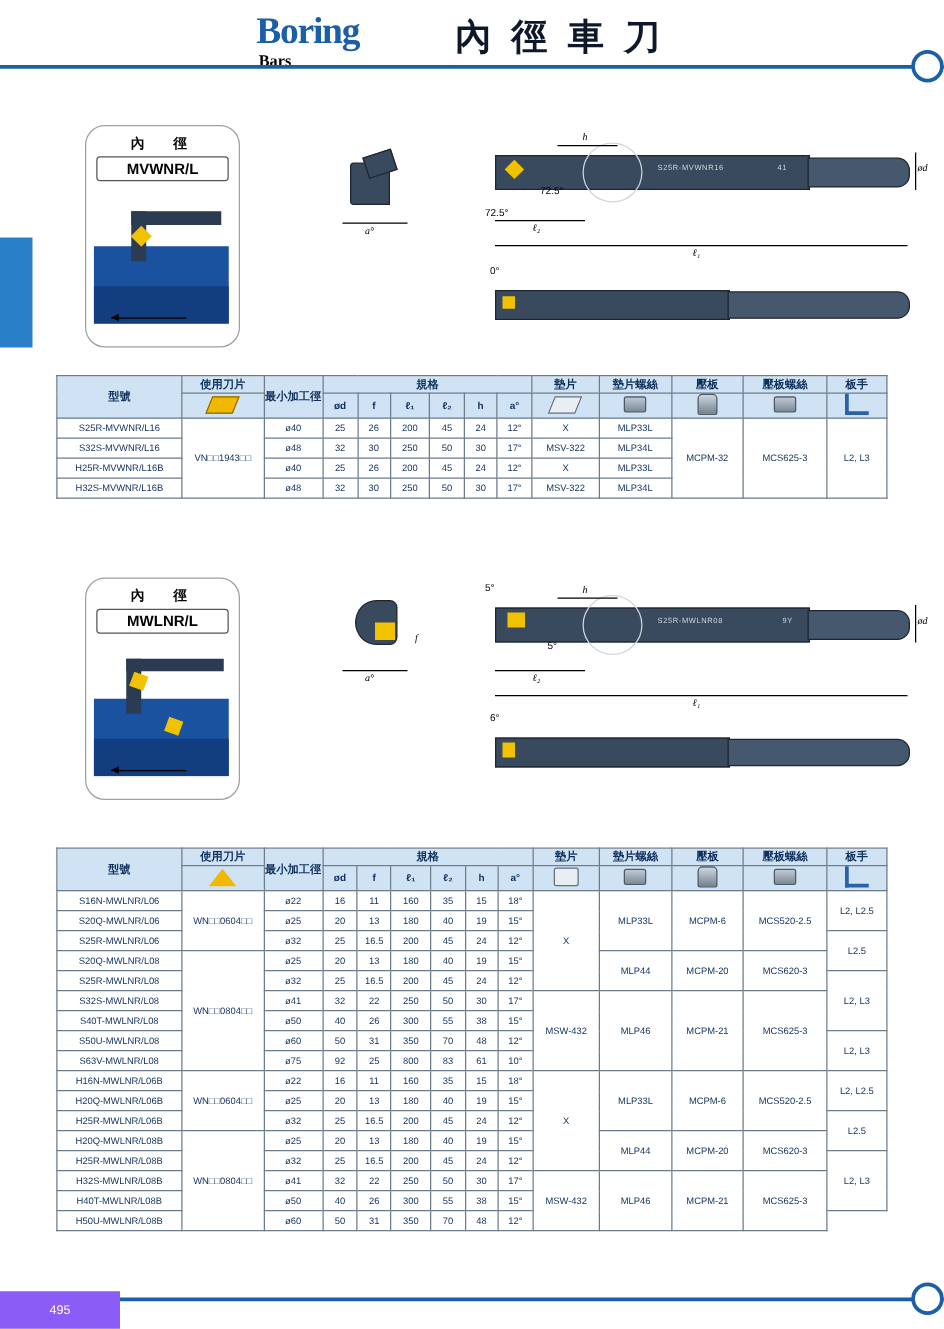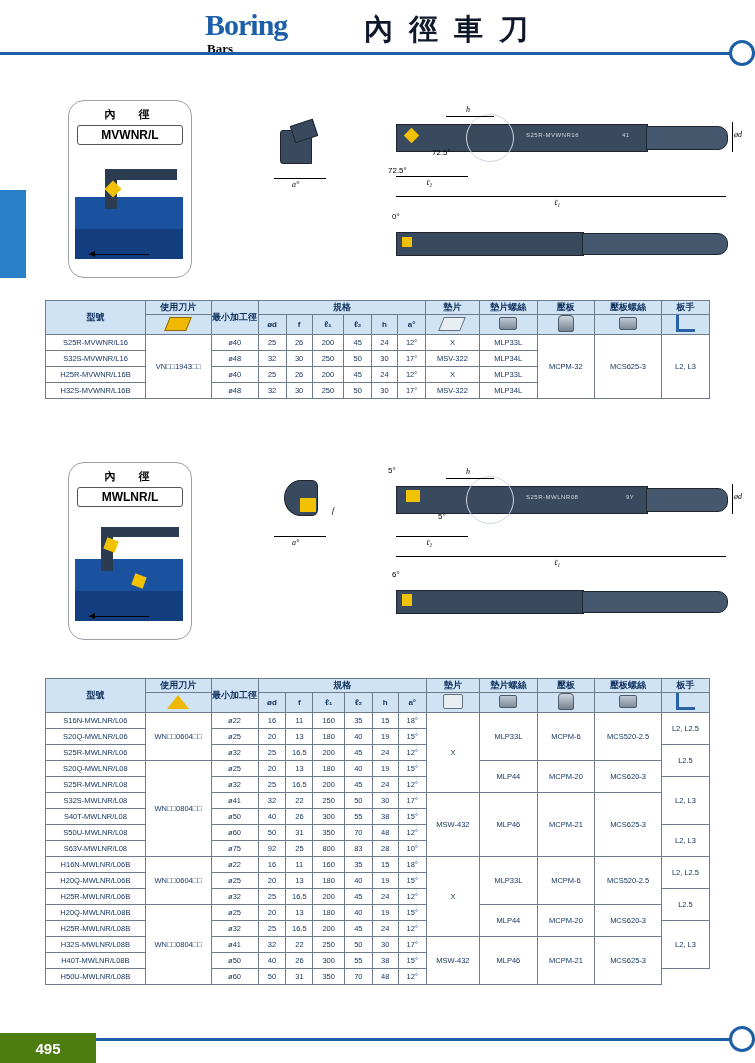--- a/index.html
+++ b/index.html
@@ -99,22 +99,22 @@
   .ic-screw{width:16px;height:11px;background:linear-gradient(180deg,#bfc9d4,#7d8a98);border:1px solid #4e5a66;border-radius:2px;}
   .ic-clamp{width:14px;height:15px;background:linear-gradient(180deg,#cdd6de,#75828f);border:1px solid #4e5a66;border-radius:4px 4px 2px 2px;}
   .ic-wrench{width:16px;height:14px;border-left:3px solid #2a62a8;border-bottom:3px solid #2a62a8;}
   
   .footer-rule{position:absolute;left:0;bottom:22px;width:755px;height:3px;background:#1b5fa8;}
   .footer-rule:after{
     content:"";position:absolute;right:0;top:-12px;width:26px;height:26px;
     border:3px solid #1b5fa8;border-radius:50%;background:#fff;box-sizing:border-box;
   }
   .pagenum{
-    position:absolute;left:0;bottom:0;width:96px;height:30px;background:#4d7c0f;color:#fff;
-    font-size:15px;font-weight:bold;display:flex;align-items:center;justify-content:center;
+    position:absolute;left:0;bottom:0;width:96px;height:30px;background:#8b5cf6;color:#fff;
+    font-size:10px;font-weight:normal;display:flex;align-items:center;justify-content:center;
   }
 </style>
 </head>
 <body>
 
 <div class="page-header">
   <div class="hdr-boring">Boring</div>
   <div class="hdr-bars">Bars</div>
   <div class="hdr-cn">內 徑 車 刀</div>
   <div class="hdr-rule"></div>
@@ -431,21 +431,21 @@
     <td rowspan="2">L2, L3</td>
   </tr>
 
   <tr>
     <td class="model">S63V-MWLNR/L08</td>
     <td>ø75</td>
     <td>92</td>
     <td>25</td>
     <td>800</td>
     <td>83</td>
-    <td>28</td>
+    <td>61</td>
     <td>10°</td>
   </tr>
 
   <tr>
     <td class="model">H16N-MWLNR/L06B</td>
     <td rowspan="3">WN□□0604□□</td>
     <td>ø22</td>
     <td>16</td>
     <td>11</td>
     <td>160</td>

